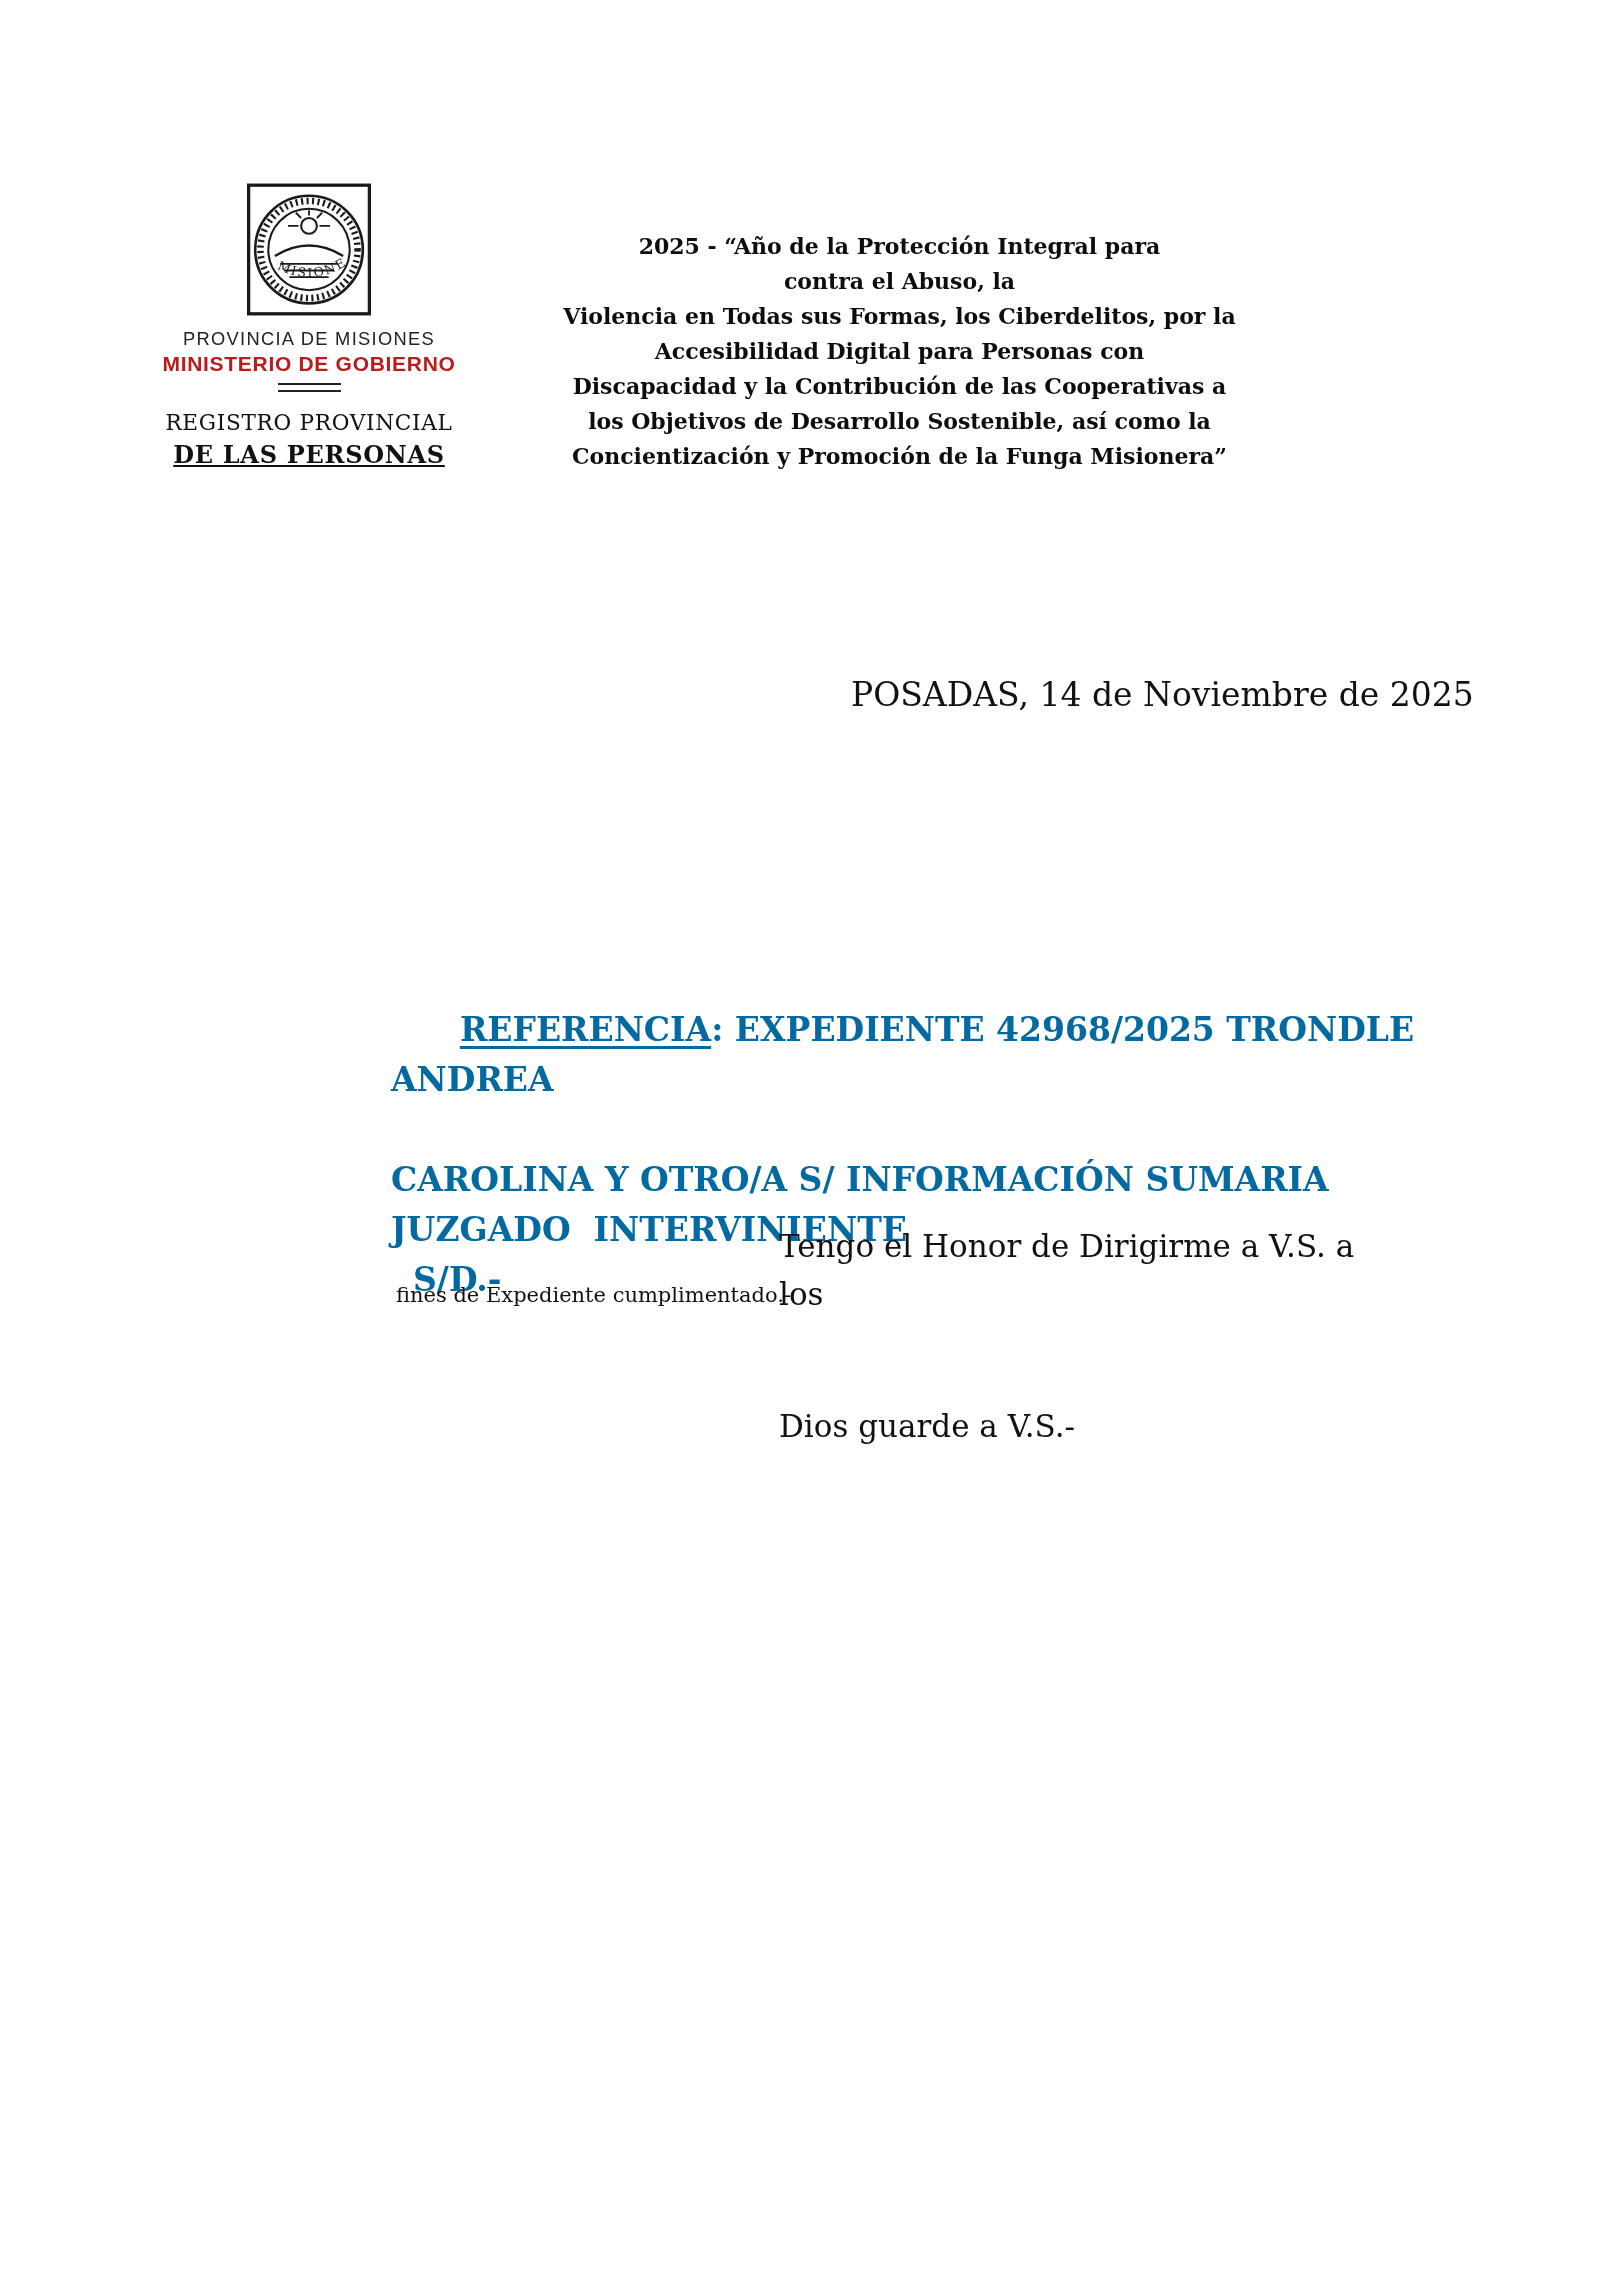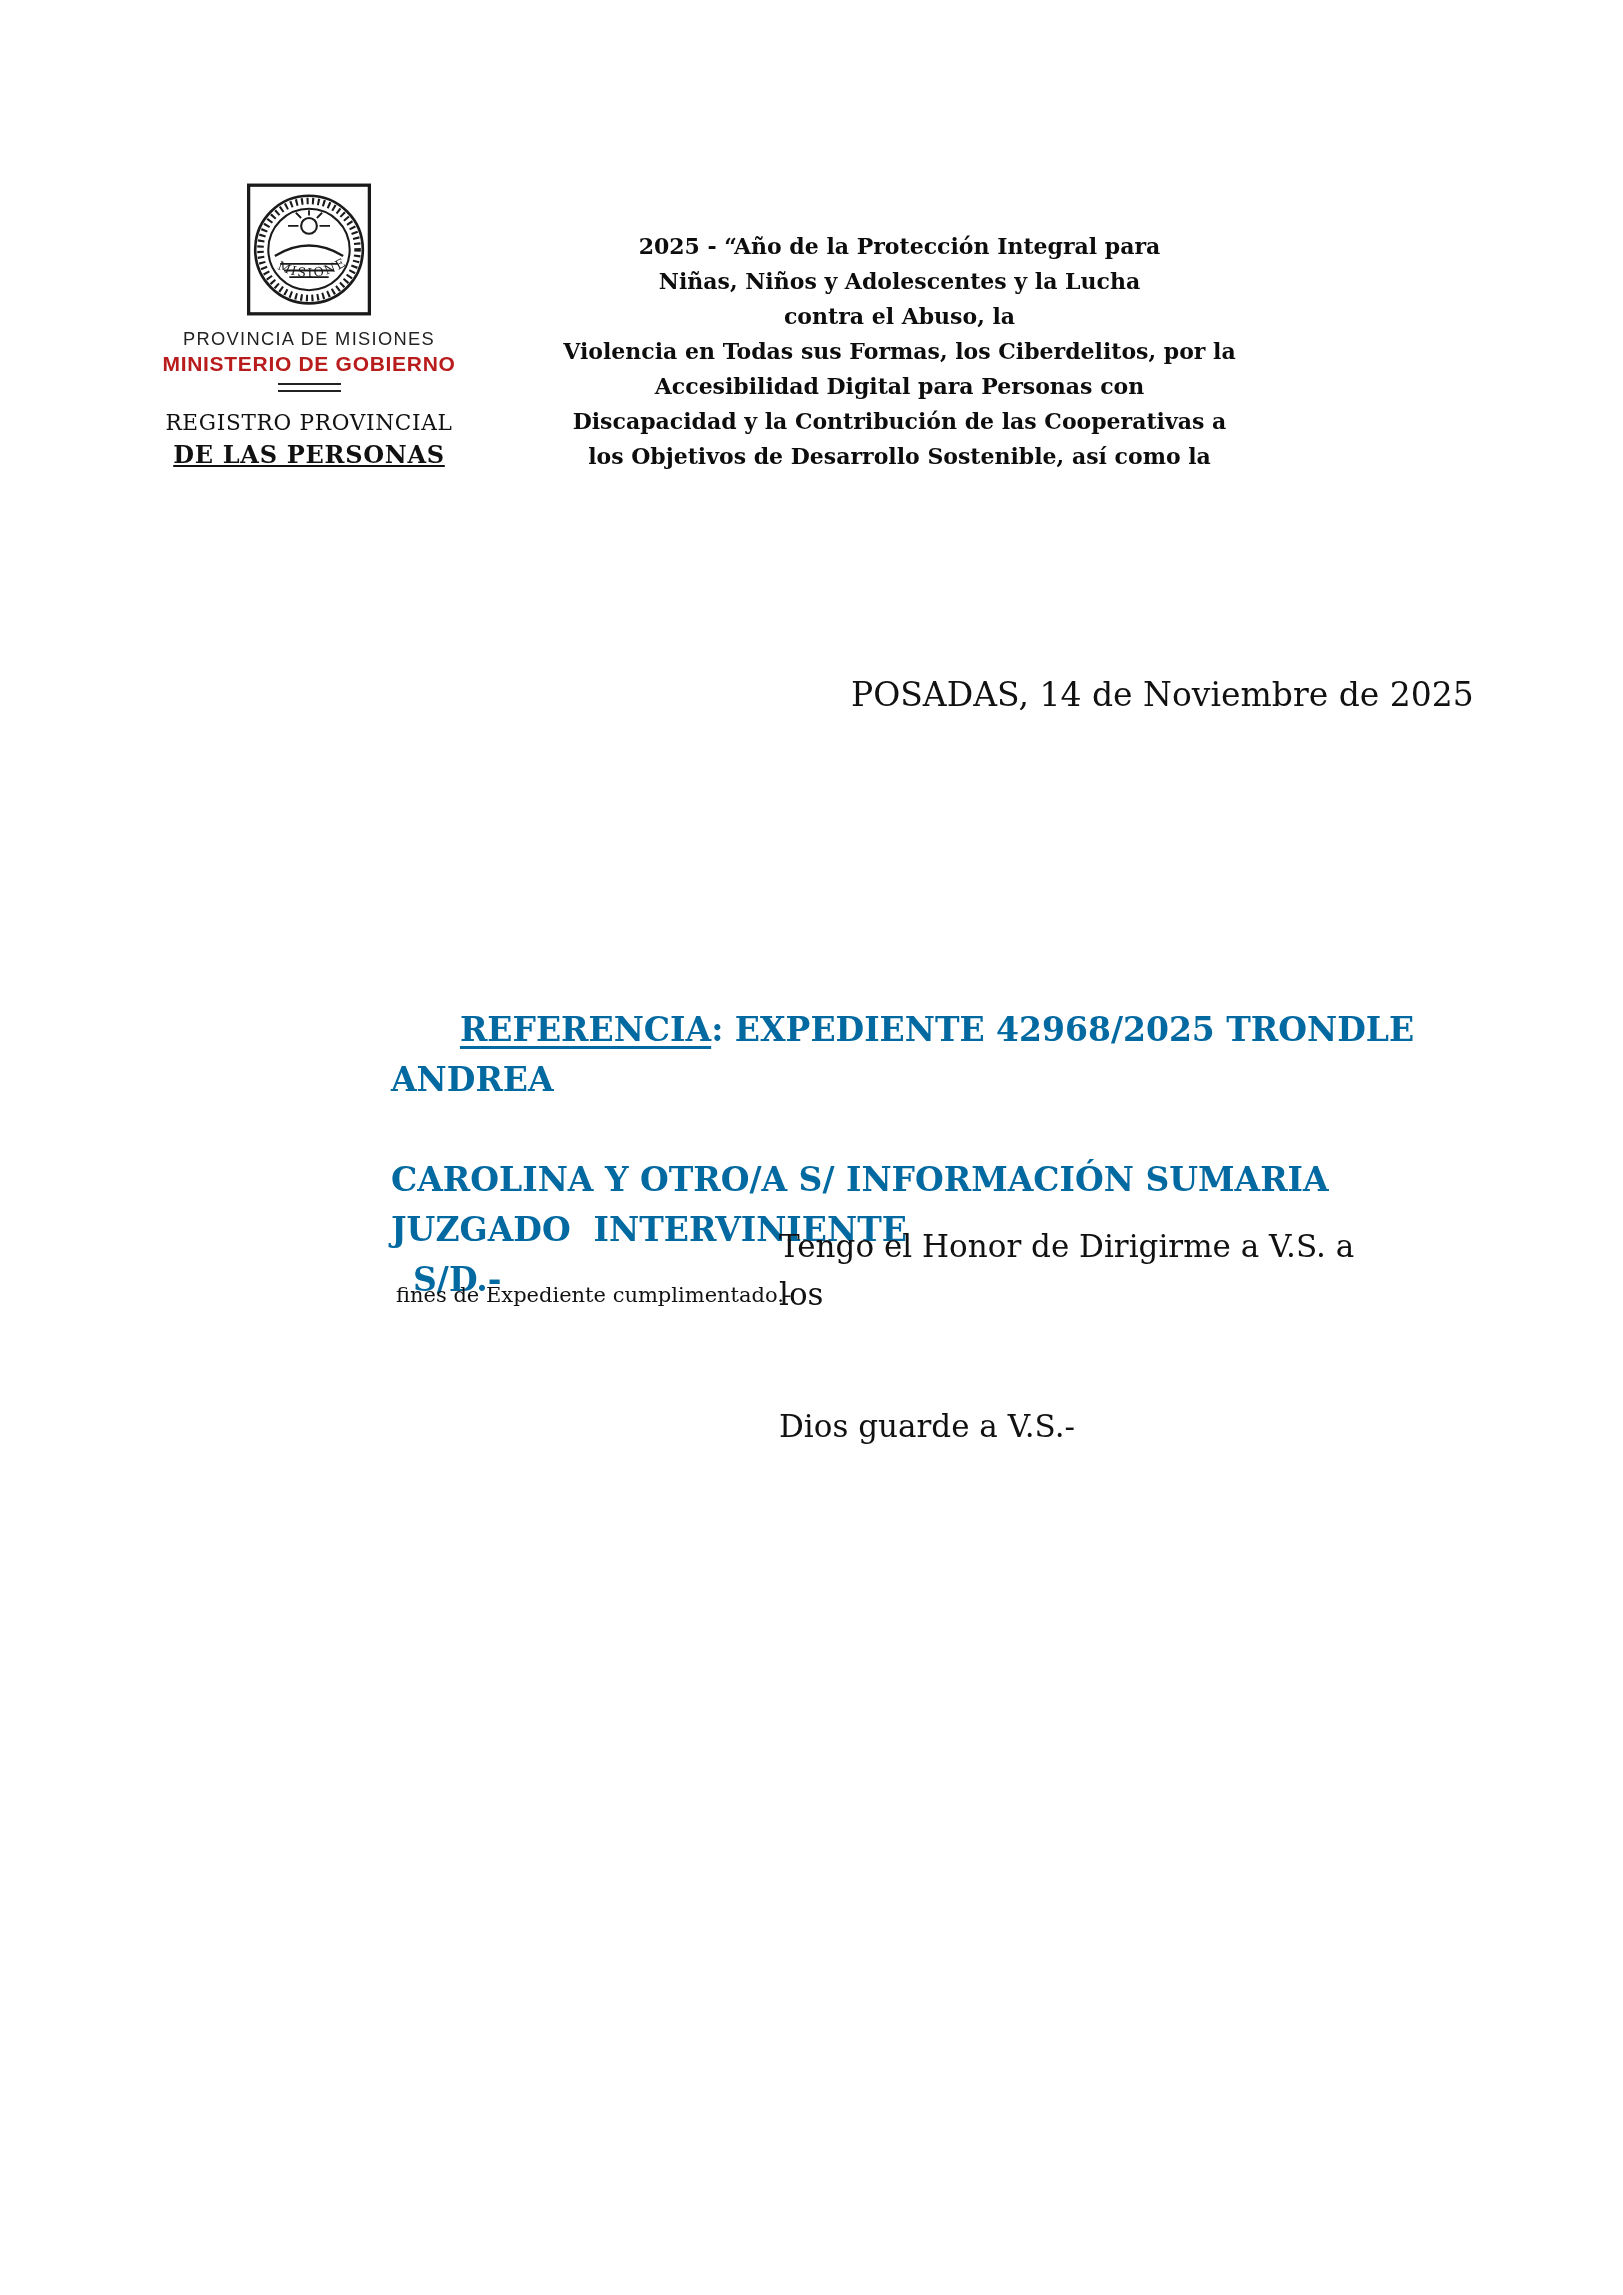--- a/index.html
+++ b/index.html
@@ -170,26 +170,26 @@
     </div>
     <div class="lh-province">PROVINCIA DE MISIONES</div>
     <div class="lh-ministry">MINISTERIO DE GOBIERNO</div>
     <div class="lh-rule"></div>
     <div class="lh-office1">REGISTRO PROVINCIAL</div>
     <div class="lh-office2">DE LAS PERSONAS</div>
   </header>
 
   <section class="motto">
     <div class="motto-line">2025 - “Año de la Protección Integral para</div>
-    <div class="motto-line">Niñas, Niños y Adolescentes y la Lucha</div>
     <div class="motto-line">contra el Abuso, la</div>
     <div class="motto-line">Violencia en Todas sus Formas, los Ciberdelitos, por la</div>
     <div class="motto-line">Accesibilidad Digital para Personas con</div>
     <div class="motto-line">Discapacidad y la Contribución de las Cooperativas a</div>
     <div class="motto-line">los Objetivos de Desarrollo Sostenible, así como la</div>
+    <div class="motto-line">Concientización y Promoción de la Funga Misionera”</div>
   </section>
 
   <div class="dateline">POSADAS, 14 de Noviembre de 2025</div>
 
   <section class="reference">
     <div class="ref-line">
       <span class="ref-label">REFERENCIA</span><span>: EXPEDIENTE 42968/2025 TRONDLE ANDREA</span>
     </div>
     <div class="ref-line">CAROLINA Y OTRO/A S/ INFORMACIÓN SUMARIA</div>
     <div class="ref-line">JUZGADO  INTERVINIENTE</div>

